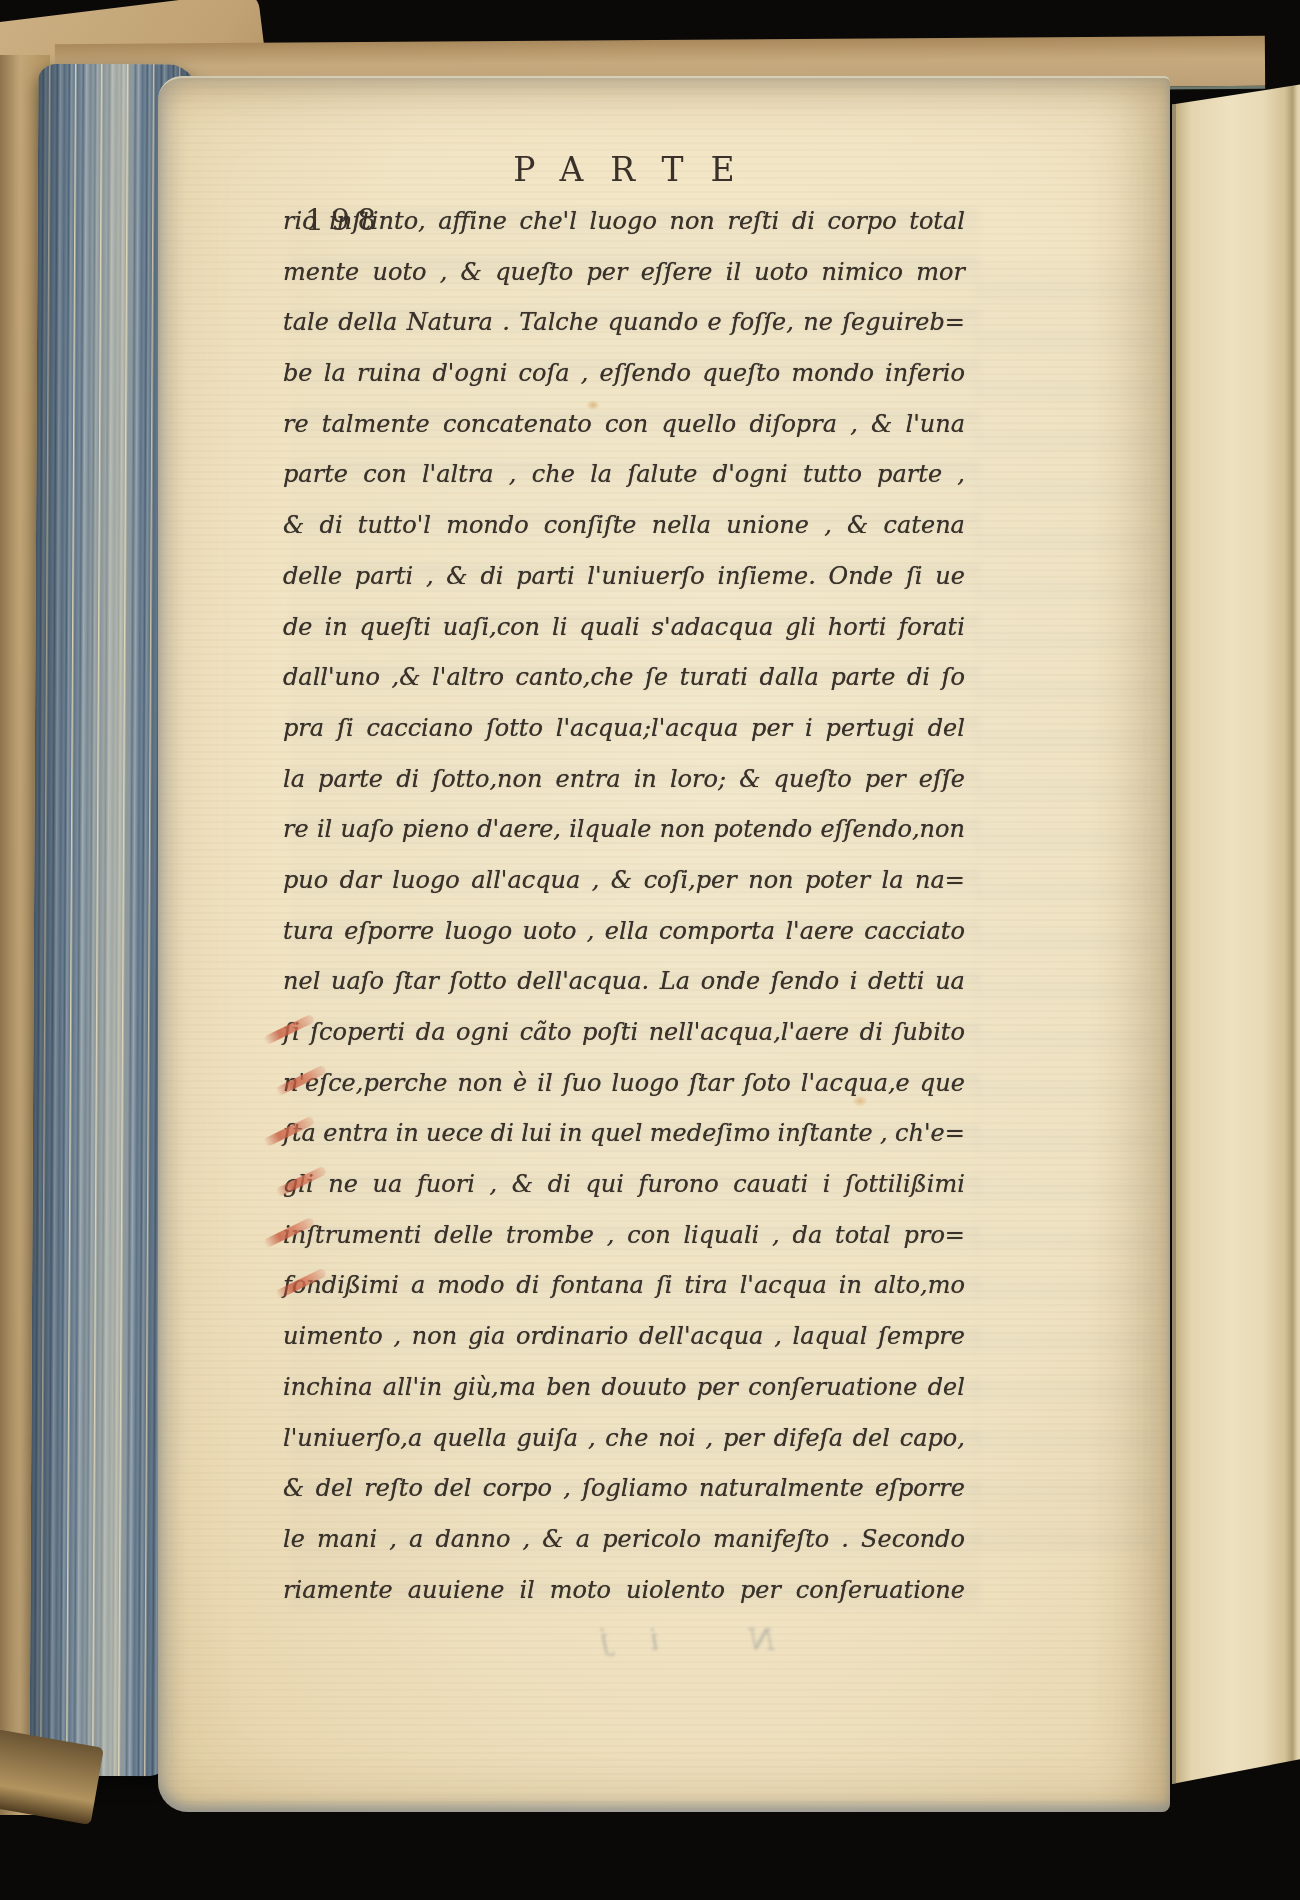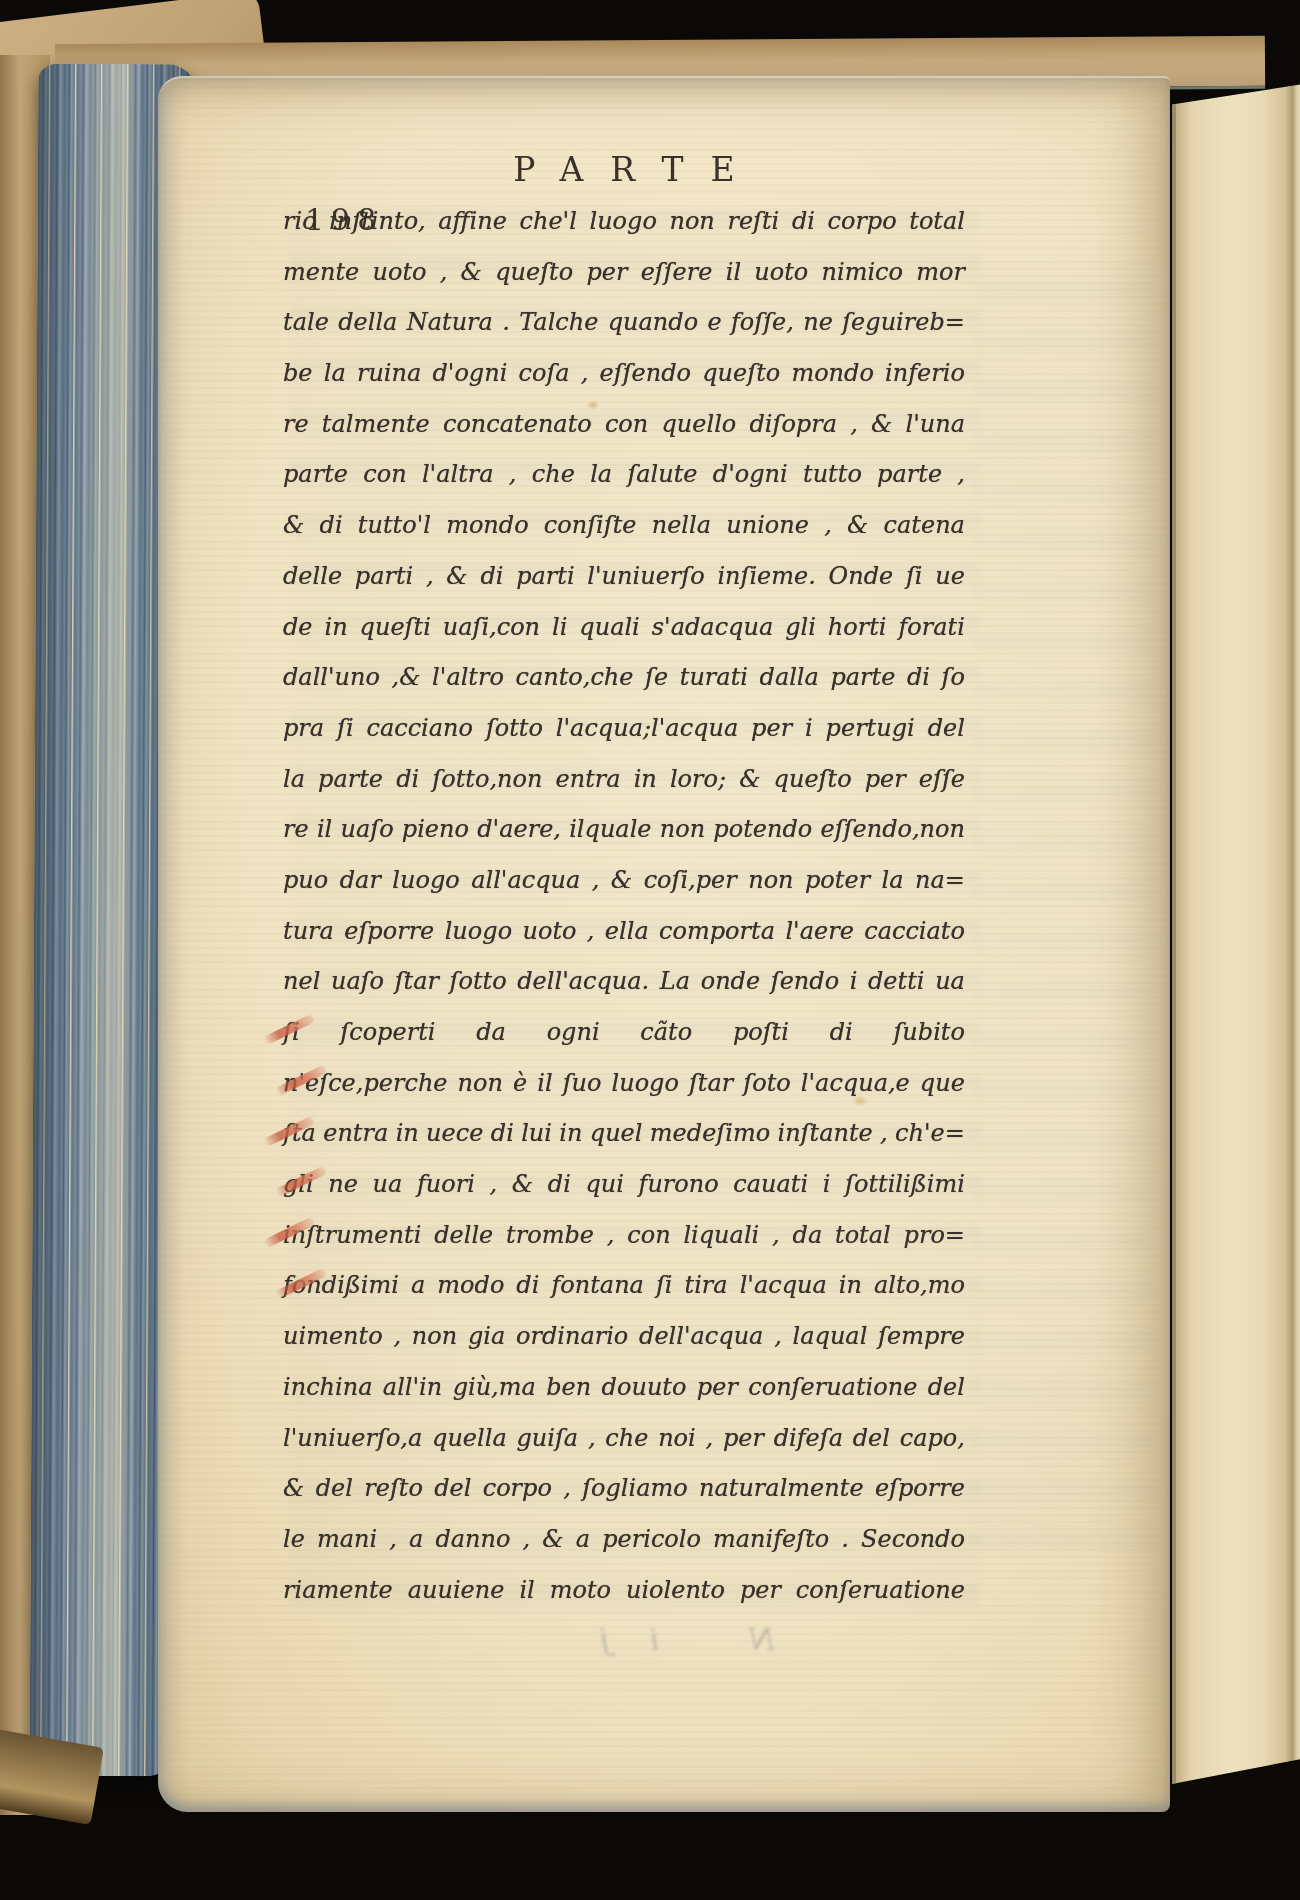--- a/index.html
+++ b/index.html
@@ -301,20 +301,21 @@
           <span>detti</span>
           <span>ua</span>
         </div>
         <div class="line">
           <span>ſi</span>
           <span>ſcoperti</span>
           <span>da</span>
           <span>ogni</span>
           <span>cãto</span>
           <span>poſti</span>
+          <span>nell'acqua,l'aere</span>
           <span>di</span>
           <span>ſubito</span>
         </div>
         <div class="line">
           <span>n'eſce,perche</span>
           <span>non</span>
           <span>è</span>
           <span>il</span>
           <span>ſuo</span>
           <span>luogo</span>

